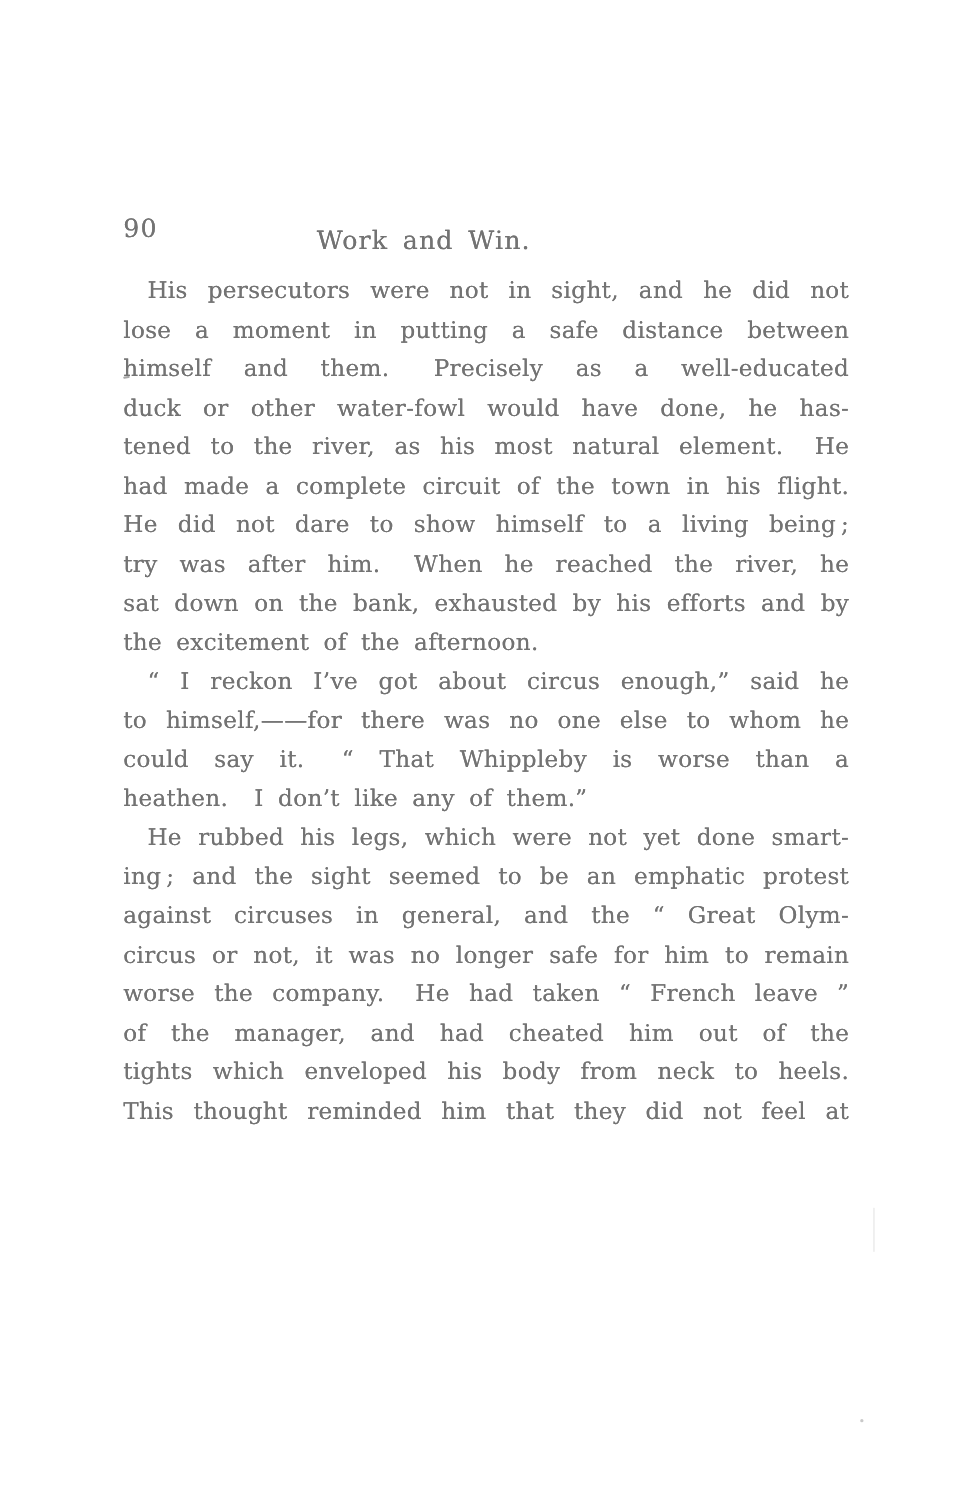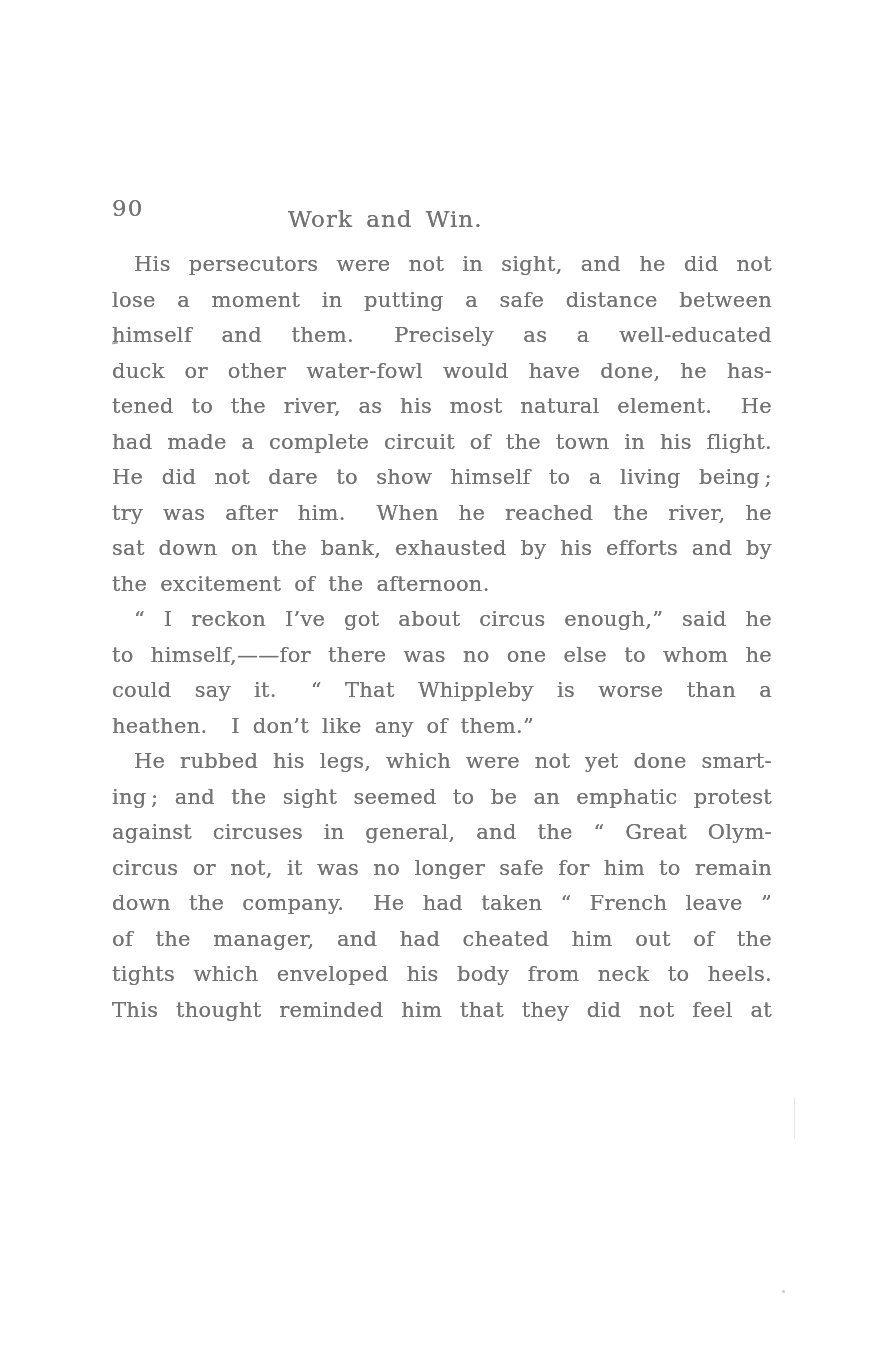--- a/index.html
+++ b/index.html
@@ -122,21 +122,21 @@
       <div class="text-line">to himself,——for there was no one else to whom he</div>
       <div class="text-line">could say it.  “ That Whippleby is worse than a</div>
       <div class="text-line para-end">heathen.  I don’t like any of them.”</div>
     </div>
 
     <div class="paragraph">
       <div class="text-line indent">He rubbed his legs, which were not yet done smart-</div>
       <div class="text-line">ing ; and the sight seemed to be an emphatic protest</div>
       <div class="text-line">against circuses in general, and the “ Great Olym-</div>
       <div class="text-line">circus or not, it was no longer safe for him to remain</div>
-      <div class="text-line">down the company.  He had taken “ French leave ”</div>
+      <div class="text-line">worse the company.  He had taken “ French leave ”</div>
       <div class="text-line">of the manager, and had cheated him out of the</div>
       <div class="text-line">tights which enveloped his body from neck to heels.</div>
       <div class="text-line">This thought reminded him that they did not feel at</div>
     </div>
 
   </div>
 
   <div class="scan-tilde"></div>
   <div class="scan-vline"></div>
   <div class="scan-speck"></div>

